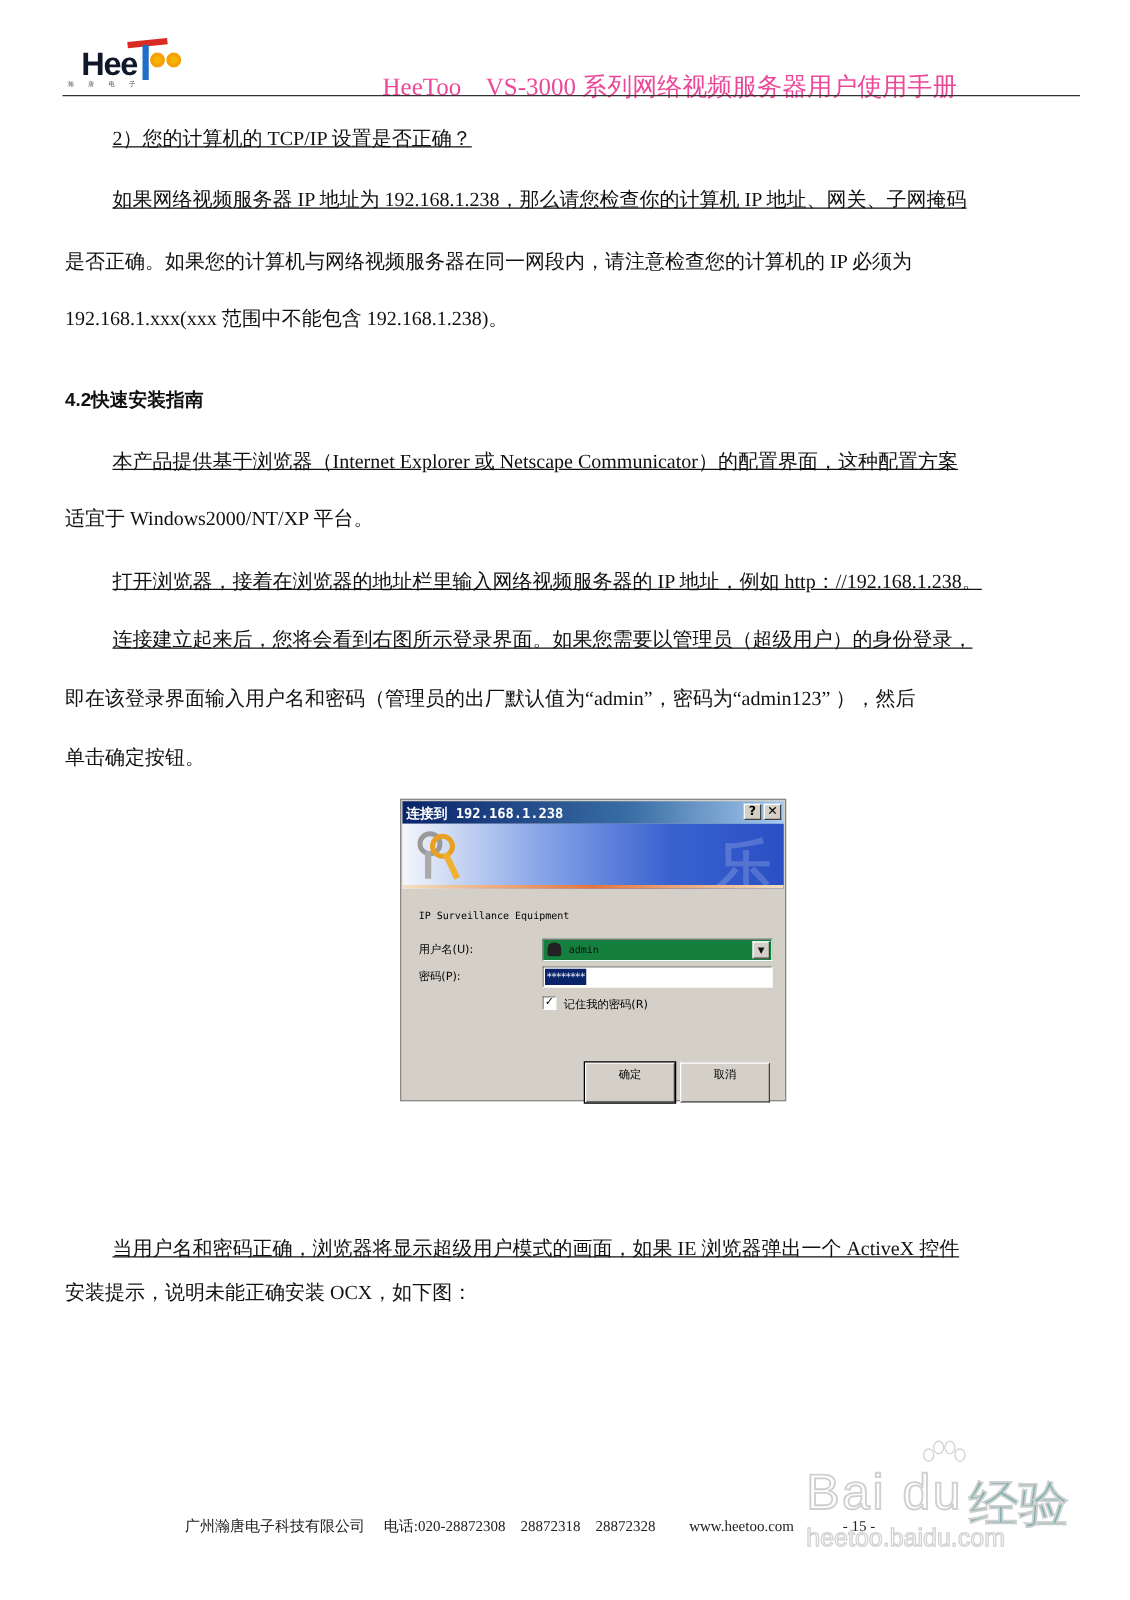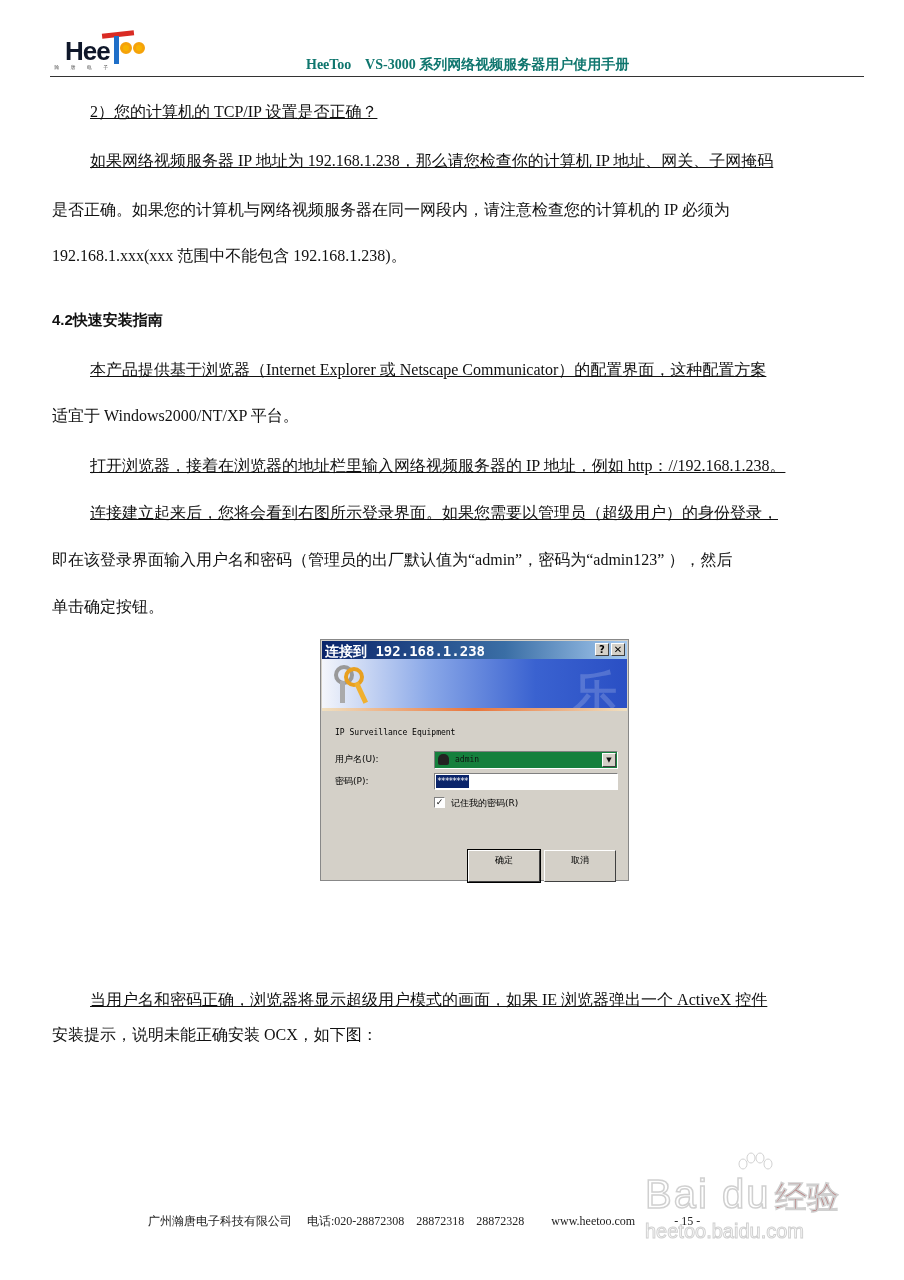--- a/index.html
+++ b/index.html
@@ -8,52 +8,52 @@
     font-family: "Liberation Serif", "DejaVu Serif", serif; color: #111;
   }
   .header { position: absolute; left: 50px; top: 28px; width: 814px; height: 50px; }
   .logo { position: absolute; left: 0; top: 0; width: 100px; height: 46px; }
   .logo .text { position: absolute; left: 15px; top: 8px; font-family: "Liberation Sans", sans-serif; font-weight: bold; font-size: 26px; color: #0f172a; letter-spacing: -1px; }
   .logo .t-bar { position: absolute; left: 52px; top: 4px; width: 32px; height: 5px; background: #d92b24; transform: rotate(-6deg); }
   .logo .t-stem { position: absolute; left: 64px; top: 8px; width: 5px; height: 28px; background: #1f6fc8; }
   .logo .oo { position: absolute; left: 70px; top: 14px; display: flex; gap: 1px; }
   .logo .oo span { width: 12px; height: 12px; border-radius: 50%; border: 3px solid #f5a20a; box-sizing: border-box; background: #f8b400; }
   .logo .sub { position: absolute; left: 4px; top: 36px; font-size: 5px; color: #555; letter-spacing: 5px; font-family: "Liberation Sans", sans-serif; }
-  .header-title { position: absolute; left: 256px; top: 28px; font-size: 14px; color: #0f766e; white-space: pre; font-weight: bold; }
+  .header-title { position: absolute; left: 256px; top: 28px; font-size: 20px; color: #ec4899; white-space: pre; }
   .header-rule { position: absolute; left: 0; top: 48px; width: 814px; height: 1px; background: #333; }
 
   .p { position: absolute; left: 52px; width: 810px; font-size: 16px; line-height: 20px; white-space: nowrap; }
   .indent { left: 90px; text-decoration: underline; }
   .h2 { position: absolute; left: 52px; font-family: "Liberation Sans", sans-serif; font-weight: bold; font-size: 15px; }
 
   
   .dialog { position: absolute; left: 320px; top: 639px; width: 309px; height: 242px; background: #d4d0c8; border: 1px solid #888; box-sizing: border-box; font-family: "DejaVu Sans", sans-serif; }
   .titlebar { position: absolute; left: 1px; top: 1px; right: 1px; height: 18px; background: linear-gradient(90deg, #0a246a 0%, #3a6ea5 60%, #a6caf0 100%); }
-  .titlebar .ttl { position: absolute; left: 3px; top: 2px; color: #fff; font-weight: bold; font-size: 14px; font-family: "DejaVu Sans Mono", monospace; white-space: pre; }
+  .titlebar .ttl { position: absolute; left: 3px; top: 2px; color: #fff; font-weight: bold; font-size: 11px; font-family: "DejaVu Sans Mono", monospace; white-space: pre; }
   .tb-btn { position: absolute; top: 2px; width: 14px; height: 13px; background: #d4d0c8; border: 1px solid; border-color: #fff #404040 #404040 #fff; font-size: 10px; line-height: 12px; text-align: center; color: #000; font-weight: bold; box-sizing: border-box; }
   .banner { position: absolute; left: 1px; top: 19px; right: 1px; height: 52px; background: linear-gradient(90deg, #f4f6fb 0%, #8aa8e8 35%, #3a62d0 70%, #2a4fc4 100%); overflow: hidden; }
   .banner .stripe { position: absolute; left: 0; right: 0; bottom: 0; height: 3px; background: linear-gradient(90deg, #f0e0c0, #e8743a 50%, #f0e0c0); }
   .keys { position: absolute; left: 10px; top: 4px; width: 36px; height: 44px; }
   .deco { position: absolute; right: 10px; top: 4px; font-size: 44px; color: rgba(255,255,255,0.18); font-weight: bold; font-family: "DejaVu Sans", sans-serif; }
   .dlg-label { position: absolute; font-size: 9px; color: #000; white-space: pre; }
   .mono { font-family: "DejaVu Sans Mono", monospace; font-size: 8px; }
   .combo { position: absolute; left: 113px; top: 111px; width: 184px; height: 18px; background: #15803d; border: 1px solid; border-color: #808080 #fff #fff #808080; box-sizing: border-box; }
   .combo .ico { position: absolute; left: 3px; top: 2px; width: 11px; height: 11px; background: #222; border-radius: 5px 5px 2px 2px; }
   .combo .val { position: absolute; left: 20px; top: 3px; font-family: "DejaVu Sans Mono", monospace; font-size: 8px; }
   .combo .arrow { position: absolute; right: 1px; top: 1px; width: 14px; height: 14px; background: #d4d0c8; border: 1px solid; border-color: #fff #404040 #404040 #fff; box-sizing: border-box; font-size: 7px; line-height: 12px; text-align: center; }
   .pwd { position: absolute; left: 113px; top: 133px; width: 184px; height: 17px; background: #fff; border: 1px solid; border-color: #808080 #fff #fff #808080; box-sizing: border-box; }
   .pwd .sel { position: absolute; left: 1px; top: 1px; height: 13px; background: #0a246a; color: #fff; font-size: 8px; line-height: 13px; padding: 0 1px; font-family: "DejaVu Sans Mono", monospace; letter-spacing: -1px; }
   .chk { position: absolute; left: 113px; top: 157px; width: 11px; height: 11px; background: #fff; border: 1px solid; border-color: #808080 #fff #fff #808080; box-sizing: border-box; font-size: 9px; line-height: 9px; text-align: center; font-weight: bold; }
   .btn { position: absolute; top: 210px; width: 72px; height: 32px; background: #d4d0c8; border: 1px solid; border-color: #fff #404040 #404040 #fff; box-sizing: border-box; font-size: 9px; line-height: 18px; text-align: center; color: #000; }
   .btn.default { outline: 1px solid #000; }
 
   .footer { position: absolute; left: 148px; top: 1213px; font-size: 12px; color: #222; white-space: pre; }
   .watermark { position: absolute; left: 645px; top: 1150px; width: 240px; height: 100px; opacity: 0.55; font-family: "Liberation Sans", sans-serif; }
   .watermark .big { position: absolute; left: 0; top: 22px; font-size: 40px; font-weight: normal; color: #fff; -webkit-text-stroke: 1.5px #aaa; letter-spacing: 2px; }
-  .watermark .cn { position: absolute; left: 130px; top: 26px; font-size: 32px; color: #7f1d1d; -webkit-text-stroke: 1.5px #aaa; }
+  .watermark .cn { position: absolute; left: 130px; top: 26px; font-size: 40px; color: #0f766e; -webkit-text-stroke: 1.5px #aaa; }
   .watermark .url { position: absolute; left: 0; top: 70px; font-size: 20px; color: #fff; -webkit-text-stroke: 1px #aaa; }
   .watermark .paw { position: absolute; left: 90px; top: 2px; width: 40px; height: 20px; }
 </style>
 </head>
 <body>
 
 <div class="header">
   <div class="logo">
     <div class="t-bar"></div>
     <span class="text">Hee</span>

